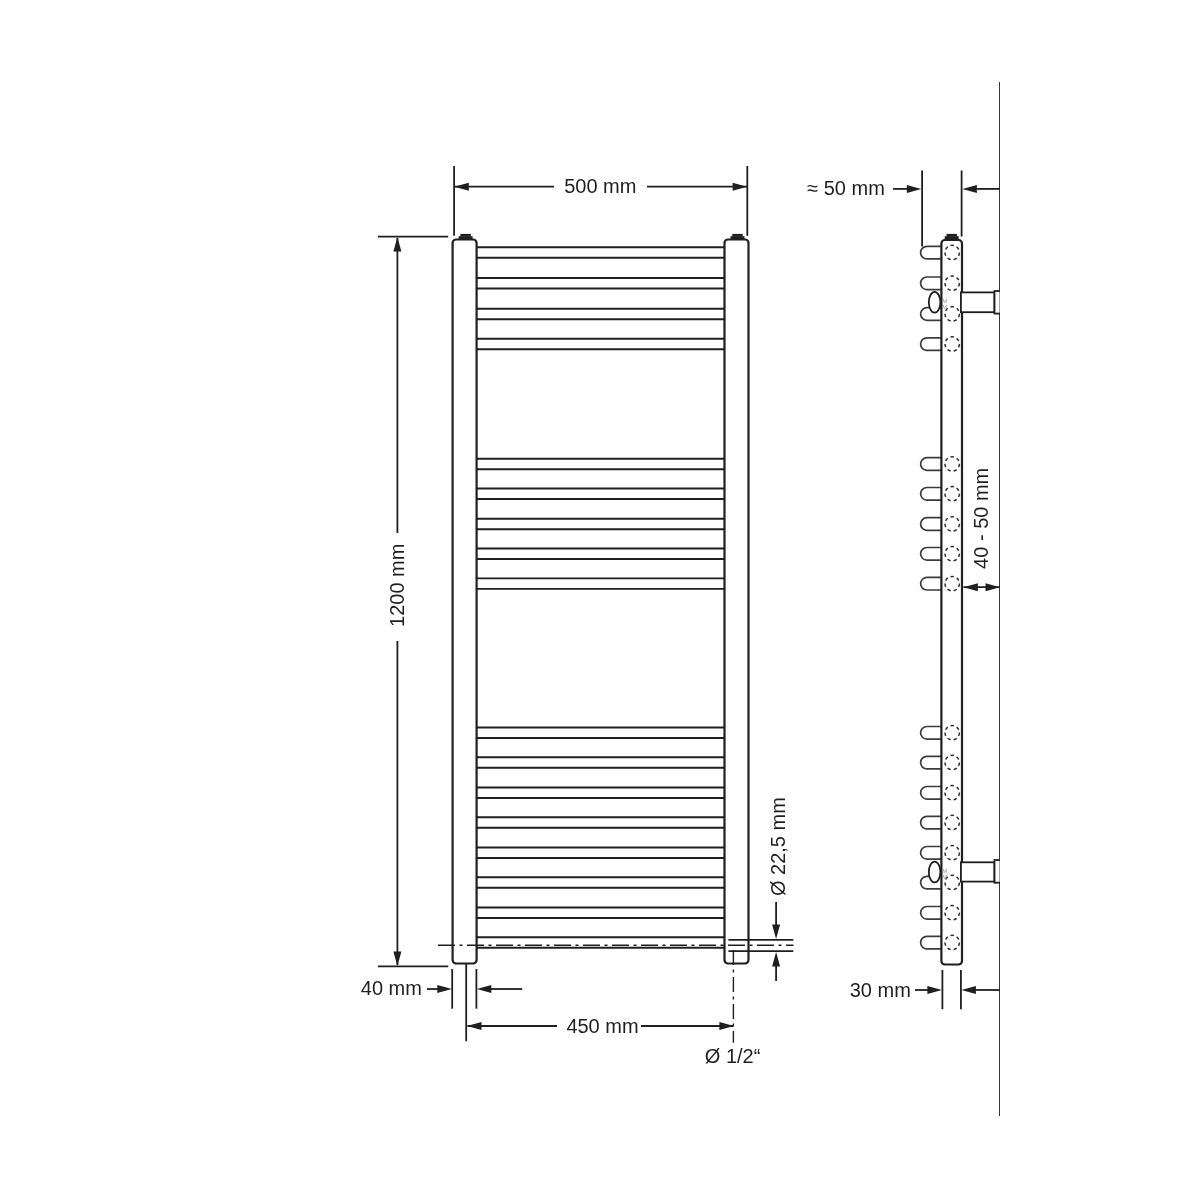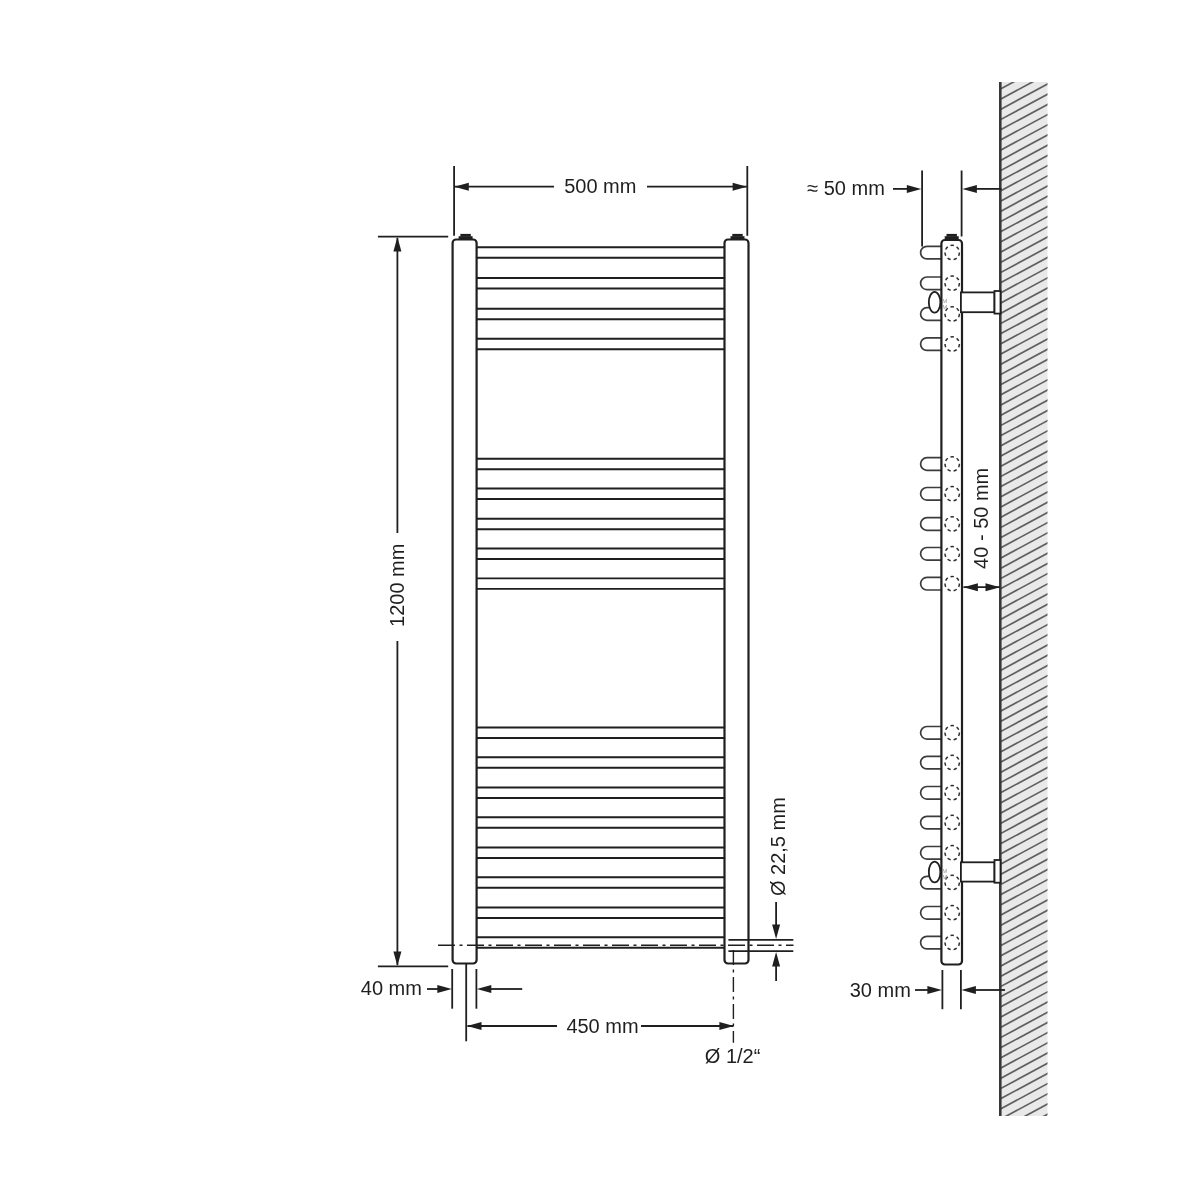--- a/index.html
+++ b/index.html
@@ -1,16 +1,16 @@
 <!DOCTYPE html>
 <html><head>
 <meta charset="utf-8">
 <style>
 html,body{margin:0;padding:0;background:#fff;}
-#page{width:1200px;height:1200px;position:relative;overflow:hidden;}
+#page{width:1000px;height:1200px;position:relative;overflow:hidden;}
 text{font-family:"Liberation Sans",sans-serif;}
 </style>
 </head>
 <body>
 <div id="page">
 <svg width="1200" height="1200" viewBox="0 0 1200 1200">
 <rect width="1200" height="1200" fill="#ffffff"></rect>
 <defs>
 <clipPath id="wclip">
           <rect x="1000.3" y="82.0" width="47.2" height="1034.0"></rect>

